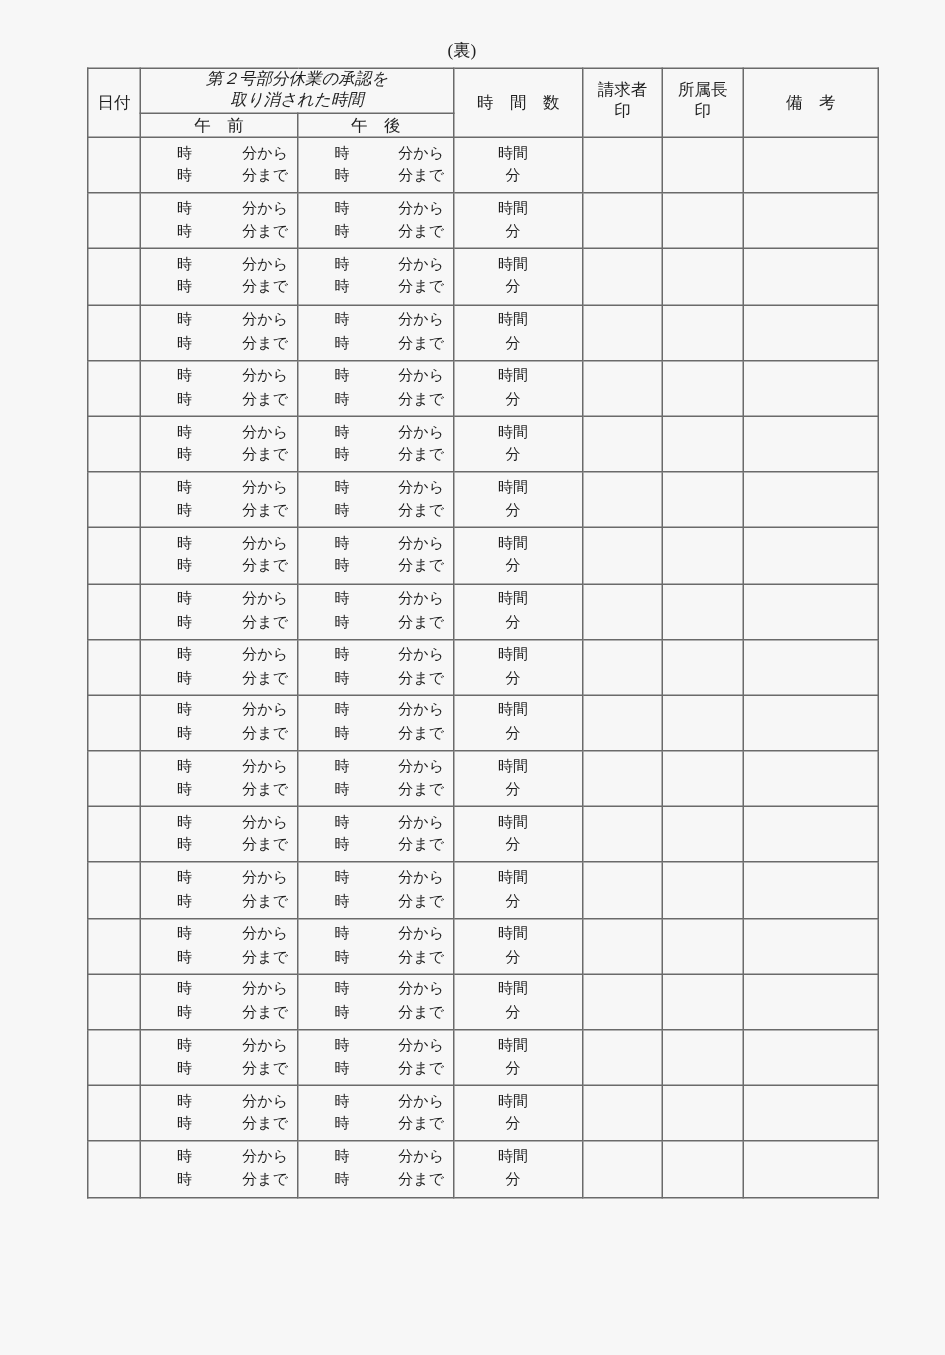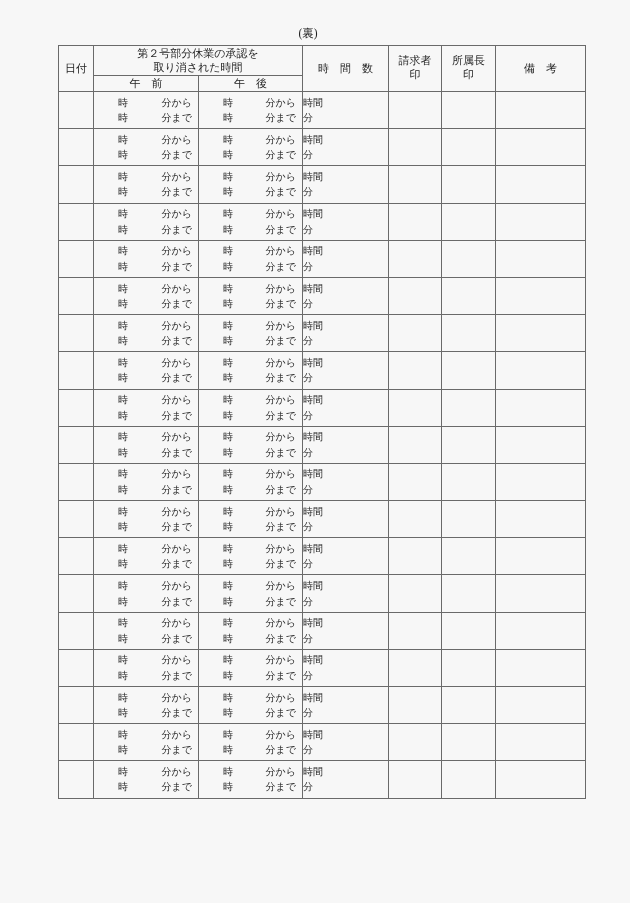--- a/index.html
+++ b/index.html
@@ -34,30 +34,30 @@
     padding: 0;
     font-weight: normal;
     text-align: center;
     vertical-align: middle;
     overflow: hidden;
   }
   thead th { font-size: 11px; }
   tr.h1 { height: 30px; }
   tr.h2 { height: 16px; }
   .two-line div { line-height: 13.5px; font-family: Liberation Mono, monospace; }
-  .merged-title div { line-height: 13.5px; }
+  .merged-title div { line-height: 13.5px; font-style: italic; }
   tr.data-row { height: 37.2px; font-size: 10px; }
   .tl {
     display: flex;
     justify-content: space-between;
     padding: 0 6px 0 24px;
     line-height: 15.5px;
   }
   td.hours-cell {
-    text-align: left;
+    text-align: center;
     padding-right: 7px;
     line-height: 15.5px;
     font-size: 10px;
   }
 </style>
 </head>
 <body>
 
 <div class="sheet">
 

